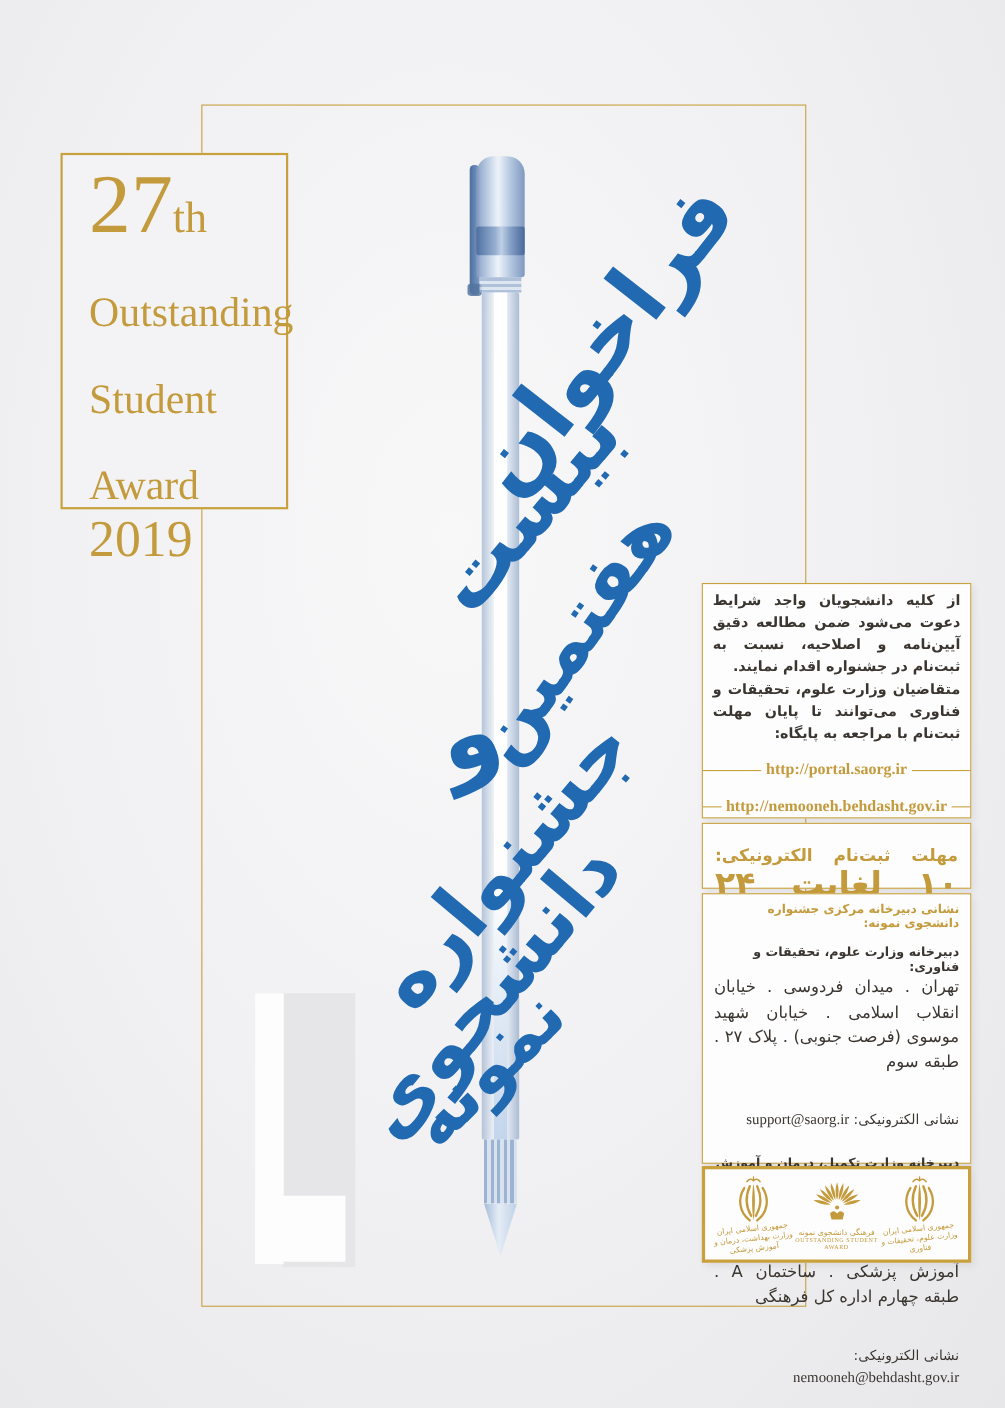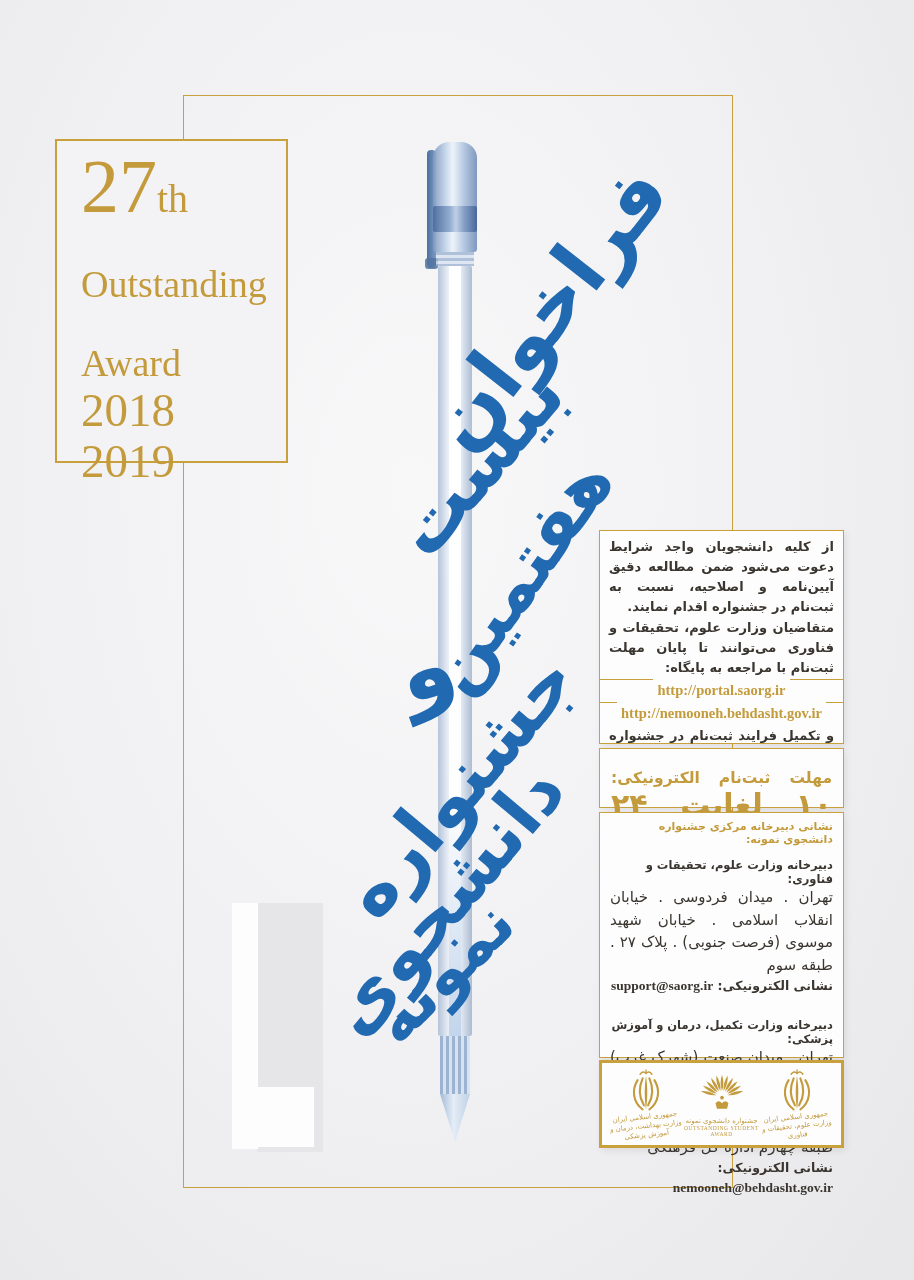--- a/index.html
+++ b/index.html
@@ -15,21 +15,21 @@
   }
   
   .wm{position:absolute;z-index:1;}
   .wm-shadow{left:257px;top:903px;width:66px;height:249px;background:#e6e6e9;}
   .wm-bar{left:232px;top:903px;width:26px;height:246px;background:#fdfdfd;}
   .wm-foot{left:232px;top:1087px;width:82px;height:60px;background:#fdfdfd;}
   
   .frame{position:absolute;left:183px;top:95px;width:550px;height:1093px;
     border:1.5px solid var(--gold-border);z-index:2;}
   
-  .award-box{position:absolute;left:55px;top:139px;width:233px;height:324px;
+  .award-box{position:absolute;left:55px;top:139px;width:207px;height:324px;
     border:2px solid var(--gold-border);background:#f3f3f5;z-index:5;
     padding:6px 0 0 24px;color:var(--gold);
     font-family:"Liberation Serif", serif;}
   .award-27{font-size:76px;line-height:1.05;}
   .award-27 .th{font-size:40px;}
   .award-line{font-size:38px;line-height:1.14;margin-top:36px;}
   .award-year{font-size:47px;line-height:1.08;}
   
   .pen{position:absolute;inset:0;z-index:3;}
   .pen div{position:absolute;}
@@ -56,38 +56,38 @@
   .callig{position:absolute;z-index:4;color:var(--blue);font-weight:700;
     white-space:nowrap;direction:rtl;font-family:"DejaVu Sans", sans-serif;}
   .w1{left:548px;top:308px;font-size:80px;transform:translate(-50%,-50%) rotate(-52deg);}
   .w2{left:478px;top:462px;font-size:76px;transform:translate(-50%,-50%) rotate(-50deg);}
   .w3{left:424px;top:668px;font-size:88px;transform:translate(-50%,-50%) rotate(-20deg);}
   .w4{left:520px;top:575px;font-size:70px;transform:translate(-50%,-50%) rotate(-55deg);}
   .w5{left:458px;top:785px;font-size:74px;transform:translate(-50%,-50%) rotate(-50deg);}
   .w6{left:445px;top:900px;font-size:72px;transform:translate(-50%,-50%) rotate(-50deg);}
   .w7{left:443px;top:972px;font-size:64px;transform:translate(-50%,-50%) rotate(-45deg);}
   
-  .rbox{position:absolute;left:599px;width:245px;background:var(--box-bg);
+  .rbox{position:absolute;left:638px;width:245px;background:var(--box-bg);
     border:1.5px solid var(--gold-border);z-index:6;direction:rtl;
     box-shadow:2px 3px 7px rgba(0,0,0,.07);}
   .info-box{top:530px;height:214px;padding:6px 9px;color:var(--text-dark);
     font-size:13px;font-weight:700;line-height:1.55;}
   .info-box p{text-align:justify;text-align-last:right;}
-  .legend{display:flex;margin:1px -9px;direction:ltr;}
+  .legend{display:flex;align-items:center;margin:11px -9px;direction:ltr;}
   .legend::before,.legend::after{content:"";flex:1;border-top:1.5px solid var(--gold-border);}
   .legend span{padding:0 4px;color:var(--gold);font-family:"Liberation Serif",serif;
     font-weight:700;font-size:14.5px;}
   .deadline-box{top:748px;height:60px;padding:20px 11px;color:var(--gold);font-weight:700;}
   .deadline-label{font-size:15.5px;text-align:justify;text-align-last:justify;}
   .deadline-date{font-size:30px;text-align:justify;text-align-last:justify;}
   .address-box{top:812px;height:246px;padding:7px 10px;color:var(--text-dark);}
   .addr-header{color:var(--gold);font-size:11px;font-weight:700;margin-bottom:11px;}
   .addr-title{font-size:11.5px;font-weight:700;margin-top:12px;}
   .addr-body{font-size:15px;font-weight:400;line-height:1.5;text-align:justify;text-align-last:right;}
-  .addr-email{font-size:12.5px;font-weight:700;line-height:1.55;}
+  .addr-email{font-size:12.5px;font-weight:400;line-height:1.55;margin-top:32px;}
   .addr-email .ltr{direction:ltr;unicode-bidi:embed;font-family:"Liberation Serif",serif;font-size:13.5px;}
   .addr-gap{height:9px;}
   
   .logos-box{top:1060px;height:88px;border-width:3px;display:flex;direction:ltr;
     align-items:center;justify-content:space-evenly;padding:4px 6px;color:var(--gold);}
   .logo{display:flex;flex-direction:column;align-items:center;width:86px;color:var(--gold);}
   .logo svg{display:block;}
   .logo-cap{font-size:7px;line-height:1.25;text-align:center;direction:rtl;transform:rotate(-6deg);}
   .logo-cap-straight{transform:none;}
   .logo-cap-en{font-size:5.5px;letter-spacing:.5px;font-family:"Liberation Serif",serif;
@@ -112,22 +112,22 @@
     <div class="pen-neck"></div>
     <div class="pen-barrel"></div>
     <div class="pen-tube"></div>
     <div class="pen-grip"></div>
     <div class="pen-cone"></div>
   </div>
 
   <div class="award-box">
     <div class="award-27"><span>27</span><span class="th">th</span></div>
     <div class="award-line">Outstanding</div>
+    <div class="award-line">Student</div>
     <div class="award-line">Award</div>
-    <div class="award-year">2018</div>
     <div class="award-year">2019</div>
   </div>
 
   <div class="callig w1">فراخوان</div>
   <div class="callig w2">بیست</div>
   <div class="callig w3">و</div>
   <div class="callig w4">هفتمین</div>
   <div class="callig w5">جشنواره</div>
   <div class="callig w6">دانشجوی</div>
   <div class="callig w7">نمونه</div>
@@ -196,21 +196,21 @@
             <path d="M50 8 C46 19 46 32 50 43 C54 32 54 19 50 8 Z" transform="rotate(30 50 56)"></path>
             <path d="M50 8 C46 19 46 32 50 43 C54 32 54 19 50 8 Z" transform="rotate(45 50 56)"></path>
             <path d="M50 8 C46 19 46 32 50 43 C54 32 54 19 50 8 Z" transform="rotate(60 50 56)"></path>
             <path d="M50 8 C46 19 46 32 50 43 C54 32 54 19 50 8 Z" transform="rotate(75 50 56)"></path>
             <circle cx="50" cy="58" r="4"></circle>
             <path d="M36 70 q7 -9 14 0 q7 -9 14 0 l-3 12 h-22 Z"></path>
           </g>
         </svg>
       </span>
       <div class="logo-cap logo-cap-straight">
-        <div>جشنواره دانشجوی نمونه</div>
+        <div>فرهنگی دانشجوی نمونه</div>
       </div>
       <div class="logo-cap-en">OUTSTANDING STUDENT AWARD</div>
     </div>
 
     <div class="logo">
       <span>
         <svg width="42" height="44" viewBox="0 0 100 104">
           <g fill="none" stroke="currentColor" stroke-linecap="round">
             <path d="M50 2 v6" stroke-width="3"></path>
             <path d="M36 12 Q43 3 50 10 Q57 3 64 12" stroke-width="3.5"></path>

